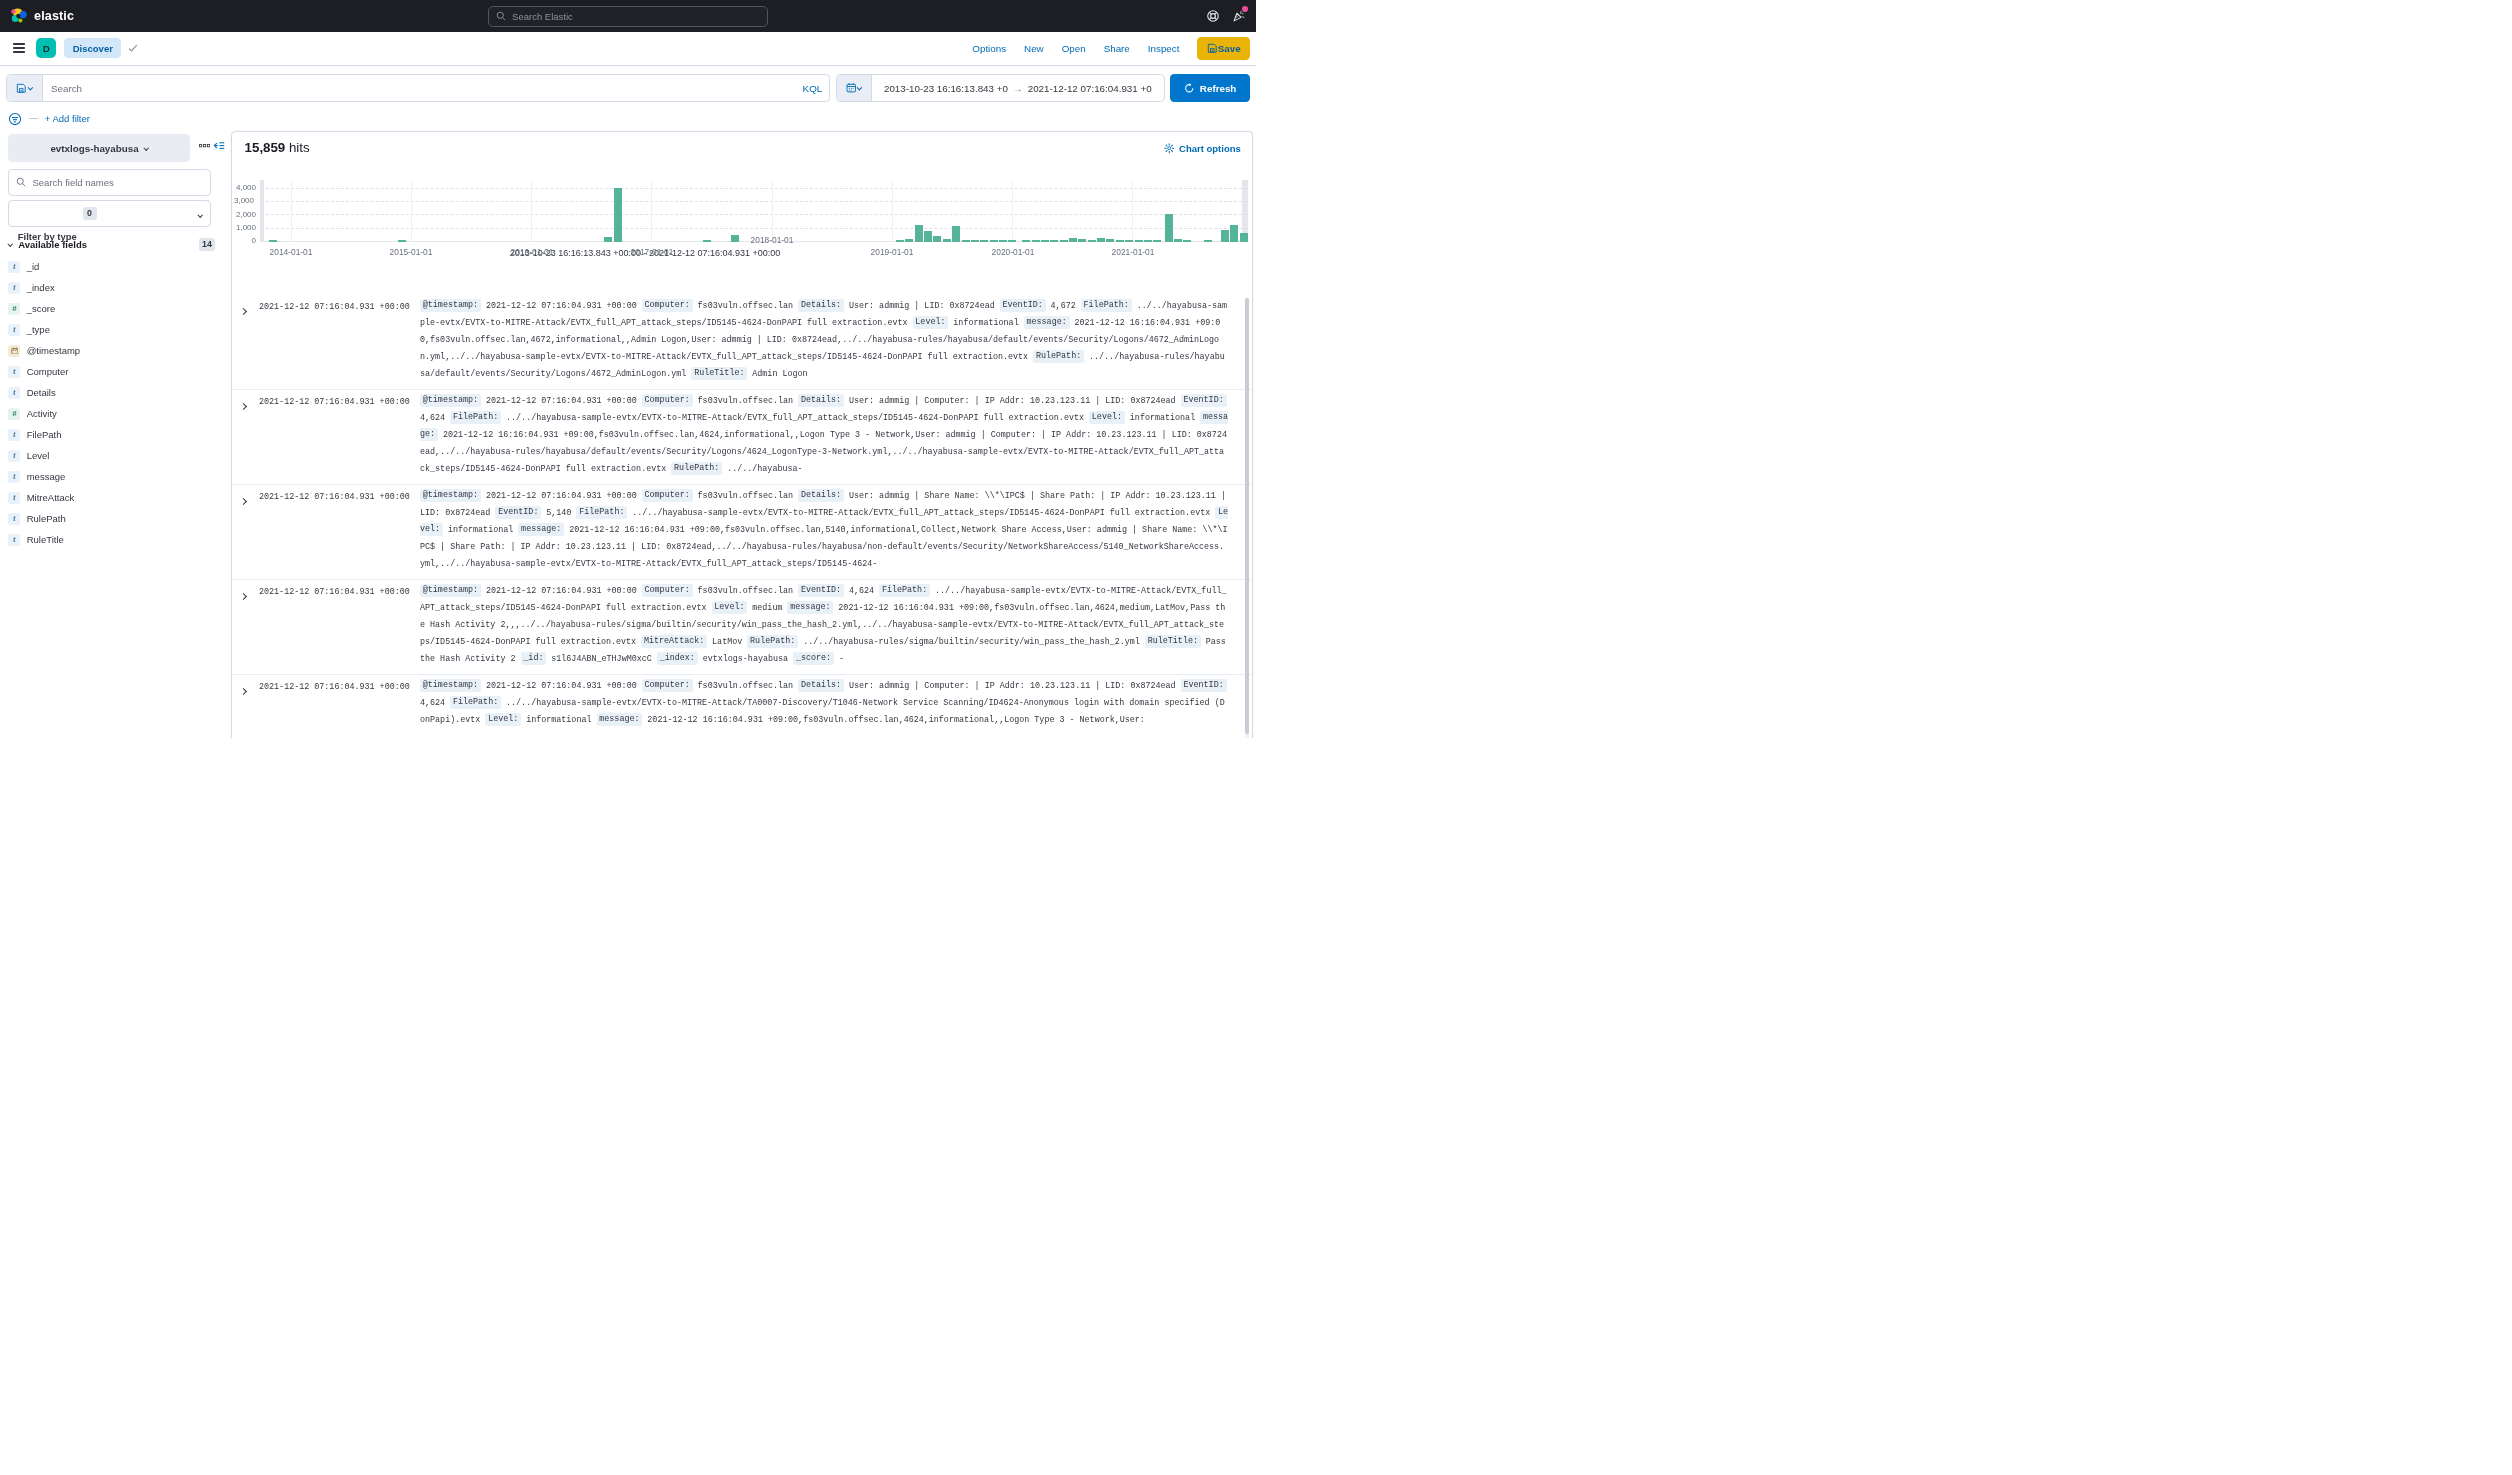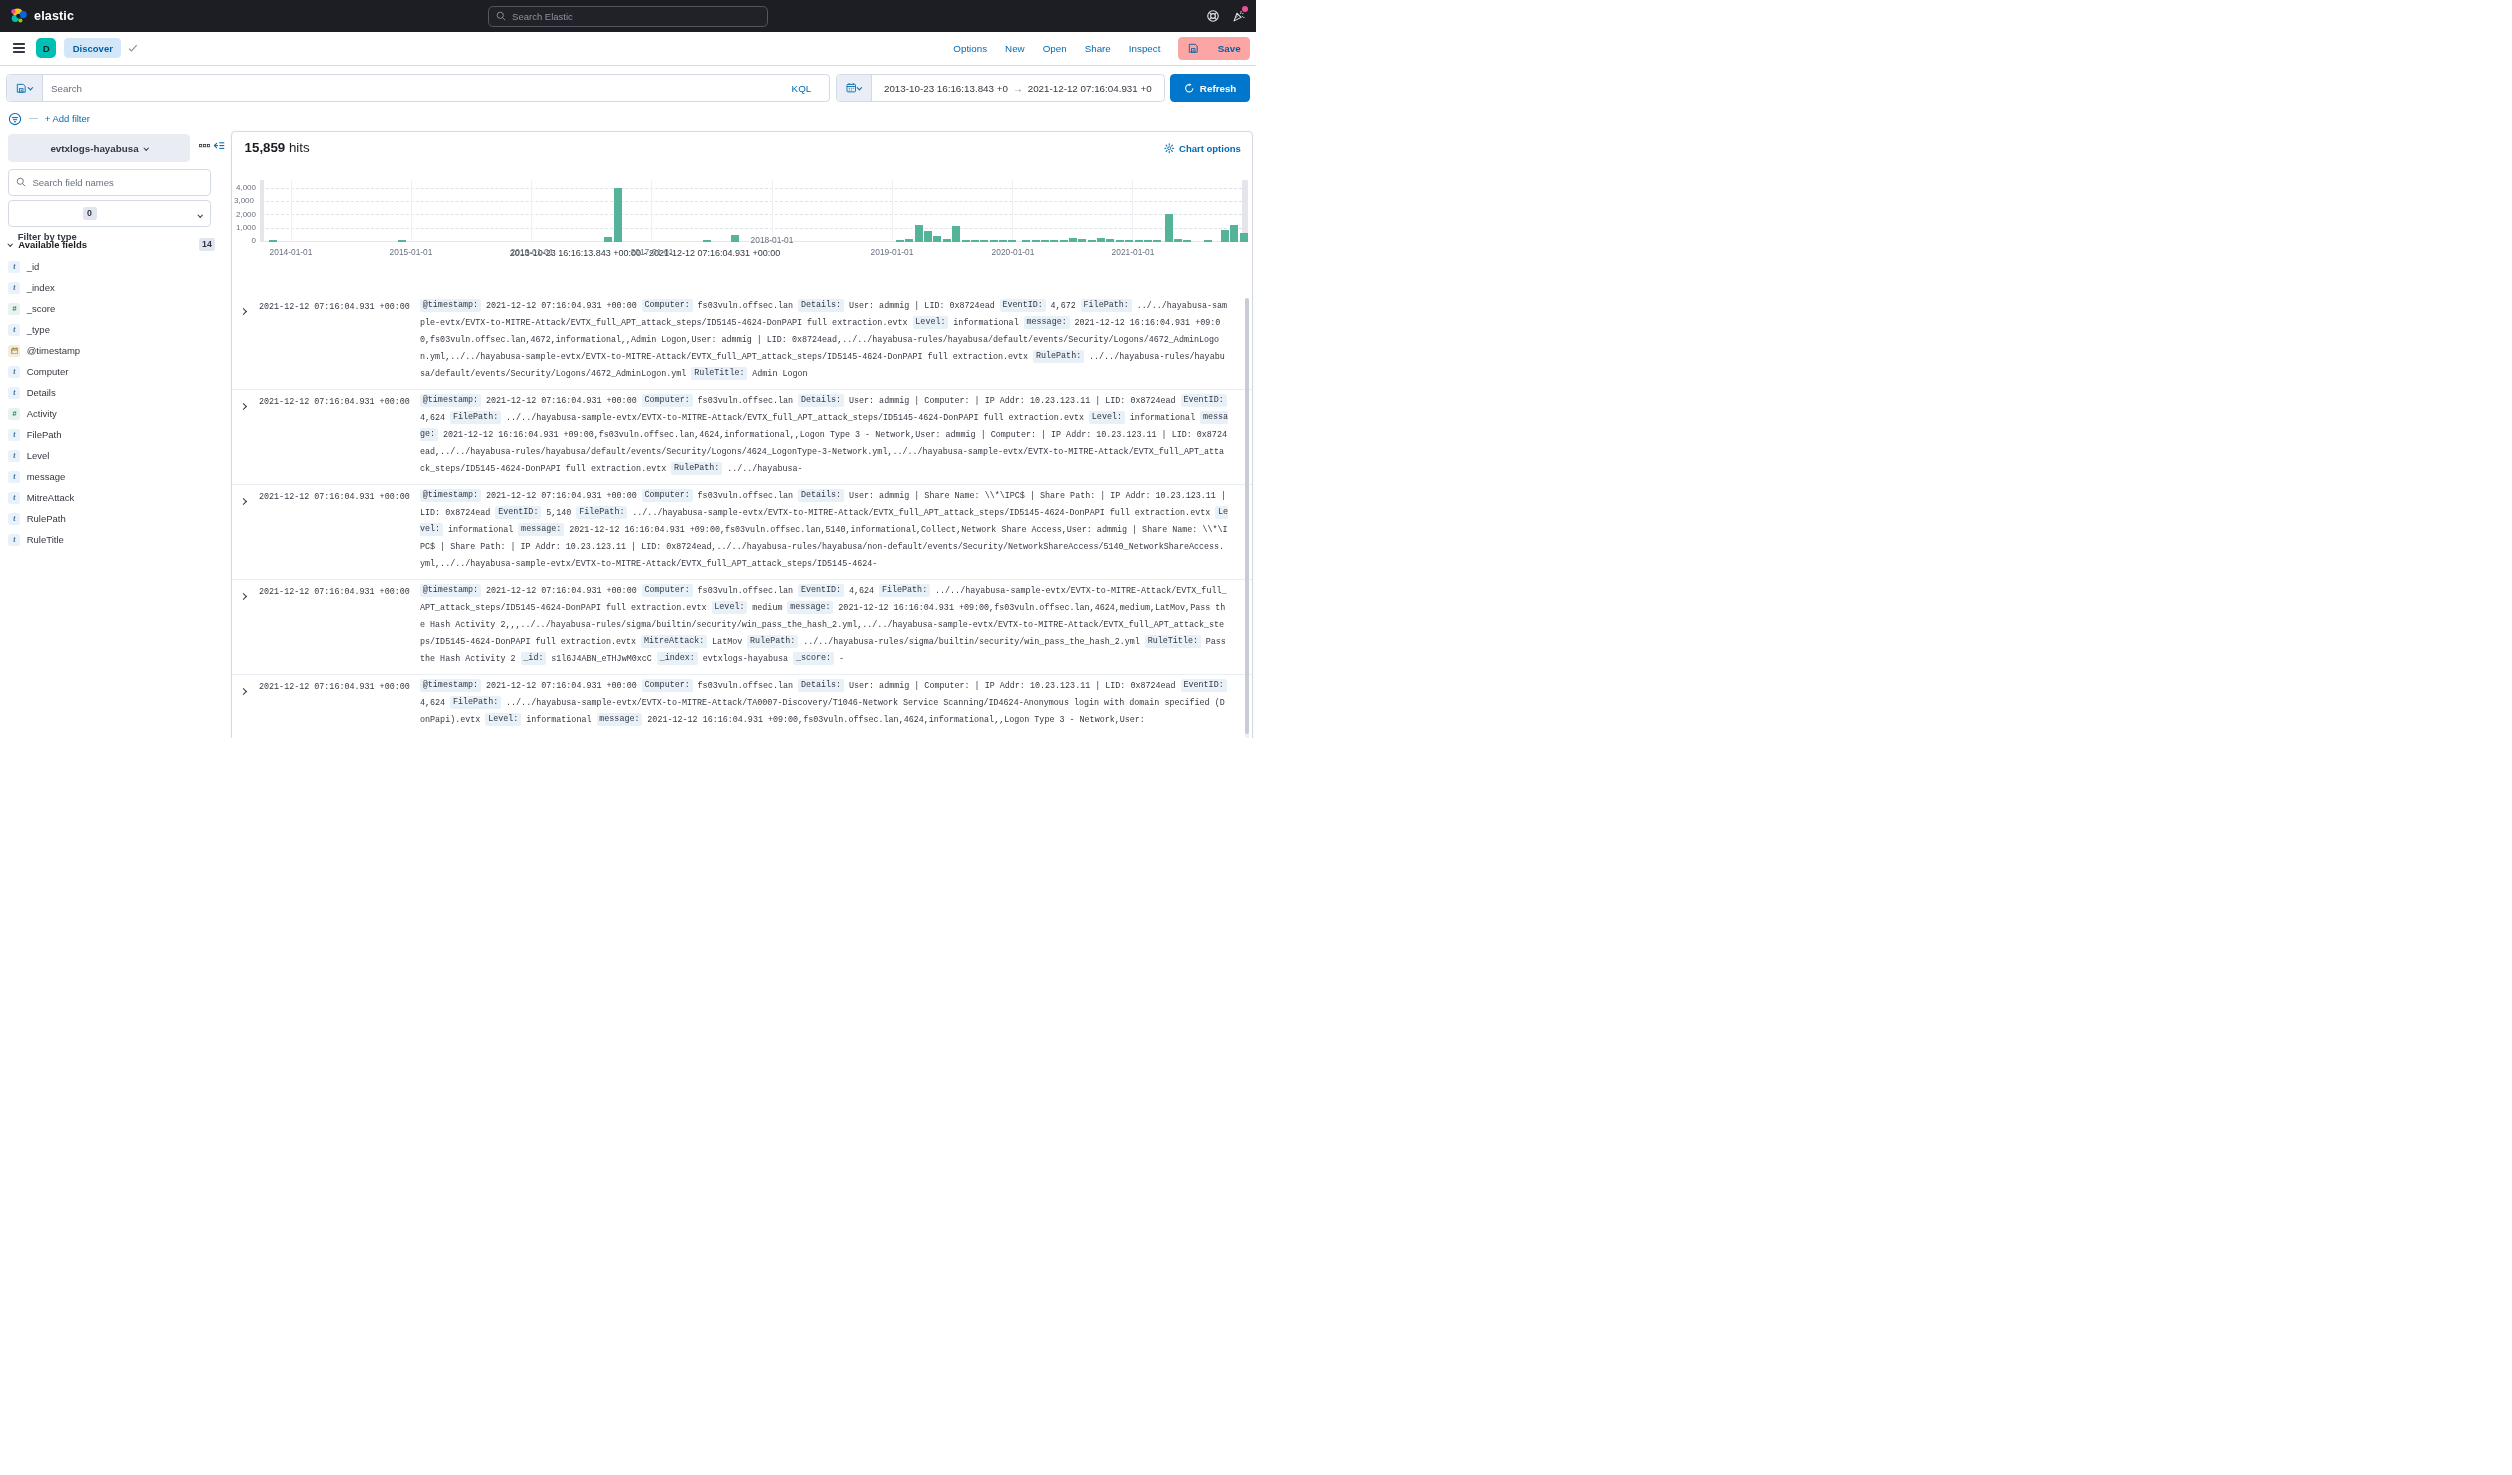--- a/index.html
+++ b/index.html
@@ -25,30 +25,30 @@
   .burger { width:12.6px; height:9.8px; margin-left:12.6px; display:flex; flex-direction:column;
     justify-content:space-between; cursor:pointer; }
   .burger div { height:1.8px; background:#343741; border-radius:0.7px; }
   .space-avatar { width:19.6px; height:19.6px; margin-left:11.2px; border-radius:4.9px; background:#00bfb3;
     color:#052d2a; font-weight:bold; font-size:9.8px; display:flex; align-items:center; justify-content:center; cursor:pointer; }
   .crumb { margin-left:8.4px; height:19.6px; padding:0 8.4px; border-radius:4.2px; background:#d4e7f8;
     color:#0061a6; font-size:9.5px; font-weight:600; display:flex; align-items:center; cursor:pointer; }
   .crumb-check { margin-left:7px; cursor:pointer; }
   .navright { position:absolute; right:5.6px; top:0; height:34px; display:flex; align-items:center; gap:18px; }
   .navlink { color:#006bb4; font-size:9.8px; cursor:pointer; white-space:nowrap; }
-  .savebtn { height:22.4px; padding:0 9.8px; border-radius:4.2px; background:#fca5a5; color:#0061a6;
-    font-weight:600; font-size:9.8px; display:flex; align-items:center; gap:19px; cursor:pointer; }
+  .savebtn { height:22.4px; padding:0 9.8px; border-radius:4.2px; background:#eab308; color:#0061a6;
+    font-weight:600; font-size:9.8px; display:flex; align-items:center; gap:0; cursor:pointer; }
 
   
   .querybar { position:absolute; left:5.6px; right:5.6px; top:74px; height:28px; display:flex; gap:5.6px; }
   .qsearch { flex:1; border:0.7px solid #d3dae6; border-radius:4.2px; background:#fff; display:flex; align-items:center; }
   .qsave { width:36px; height:100%; background:#e9eef6; border-right:0.7px solid #d3dae6;
     border-radius:4.2px 0 0 4.2px; display:flex; align-items:center; justify-content:center; gap:2.8px; cursor:pointer; }
   .qplaceholder { margin-left:8.4px; color:#69707d; font-size:9.8px; flex:1; cursor:text; }
-  .kql { margin-right:18px; color:#006bb4; font-size:9.8px; cursor:pointer; }
+  .kql { margin-right:7px; color:#006bb4; font-size:9.8px; cursor:pointer; }
   .dpicker { width:329px; border:0.7px solid #d3dae6; border-radius:4.2px; background:#fff;
     display:flex; align-items:center; cursor:pointer; }
   .dp-left { width:35px; height:100%; background:#e9eef6; border-right:0.7px solid #d3dae6;
     border-radius:4.2px 0 0 4.2px; display:flex; align-items:center; justify-content:center; gap:2.1px; }
   .dp-dates { flex:1; display:flex; align-items:center; justify-content:center; gap:5px; font-size:9.8px; color:#343741; white-space:nowrap; }
   .dp-arrow { color:#69707d; font-size:9.8px; }
   .refreshbtn { width:80px; background:#0077cc; border-radius:4.2px; color:#fff; font-size:9.8px; font-weight:600;
     display:flex; align-items:center; justify-content:center; gap:4.9px; cursor:pointer; }
 
   

